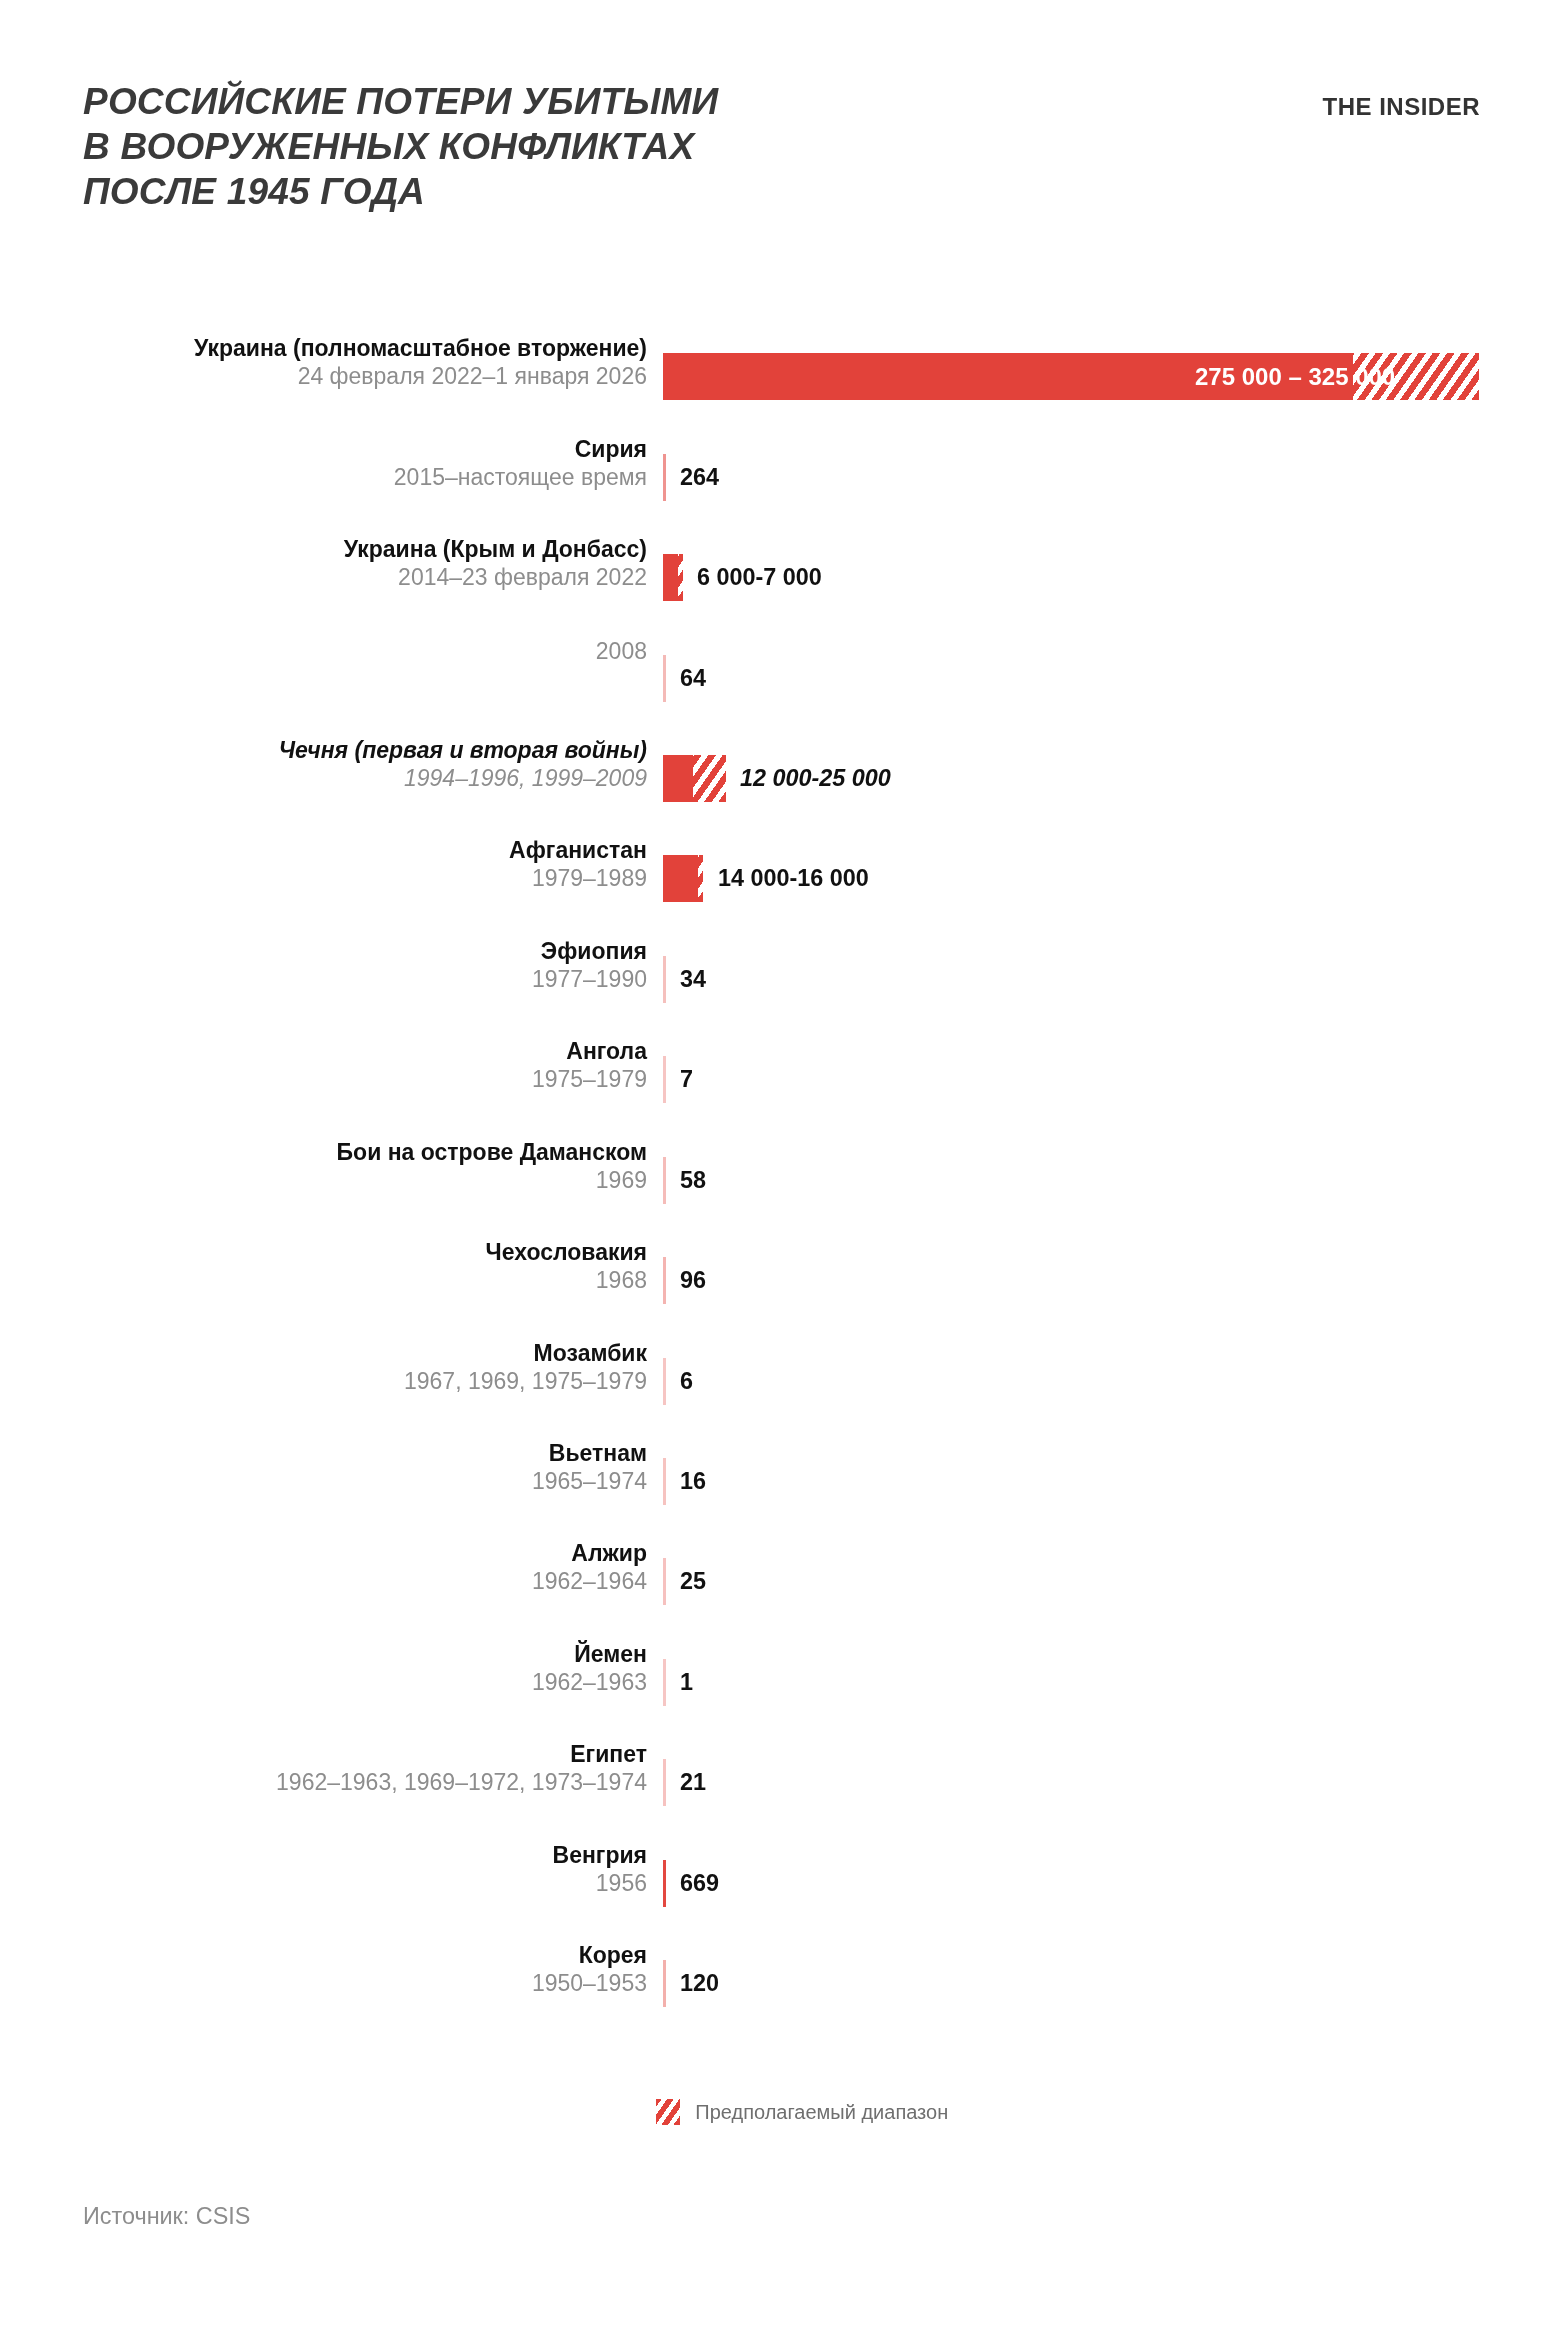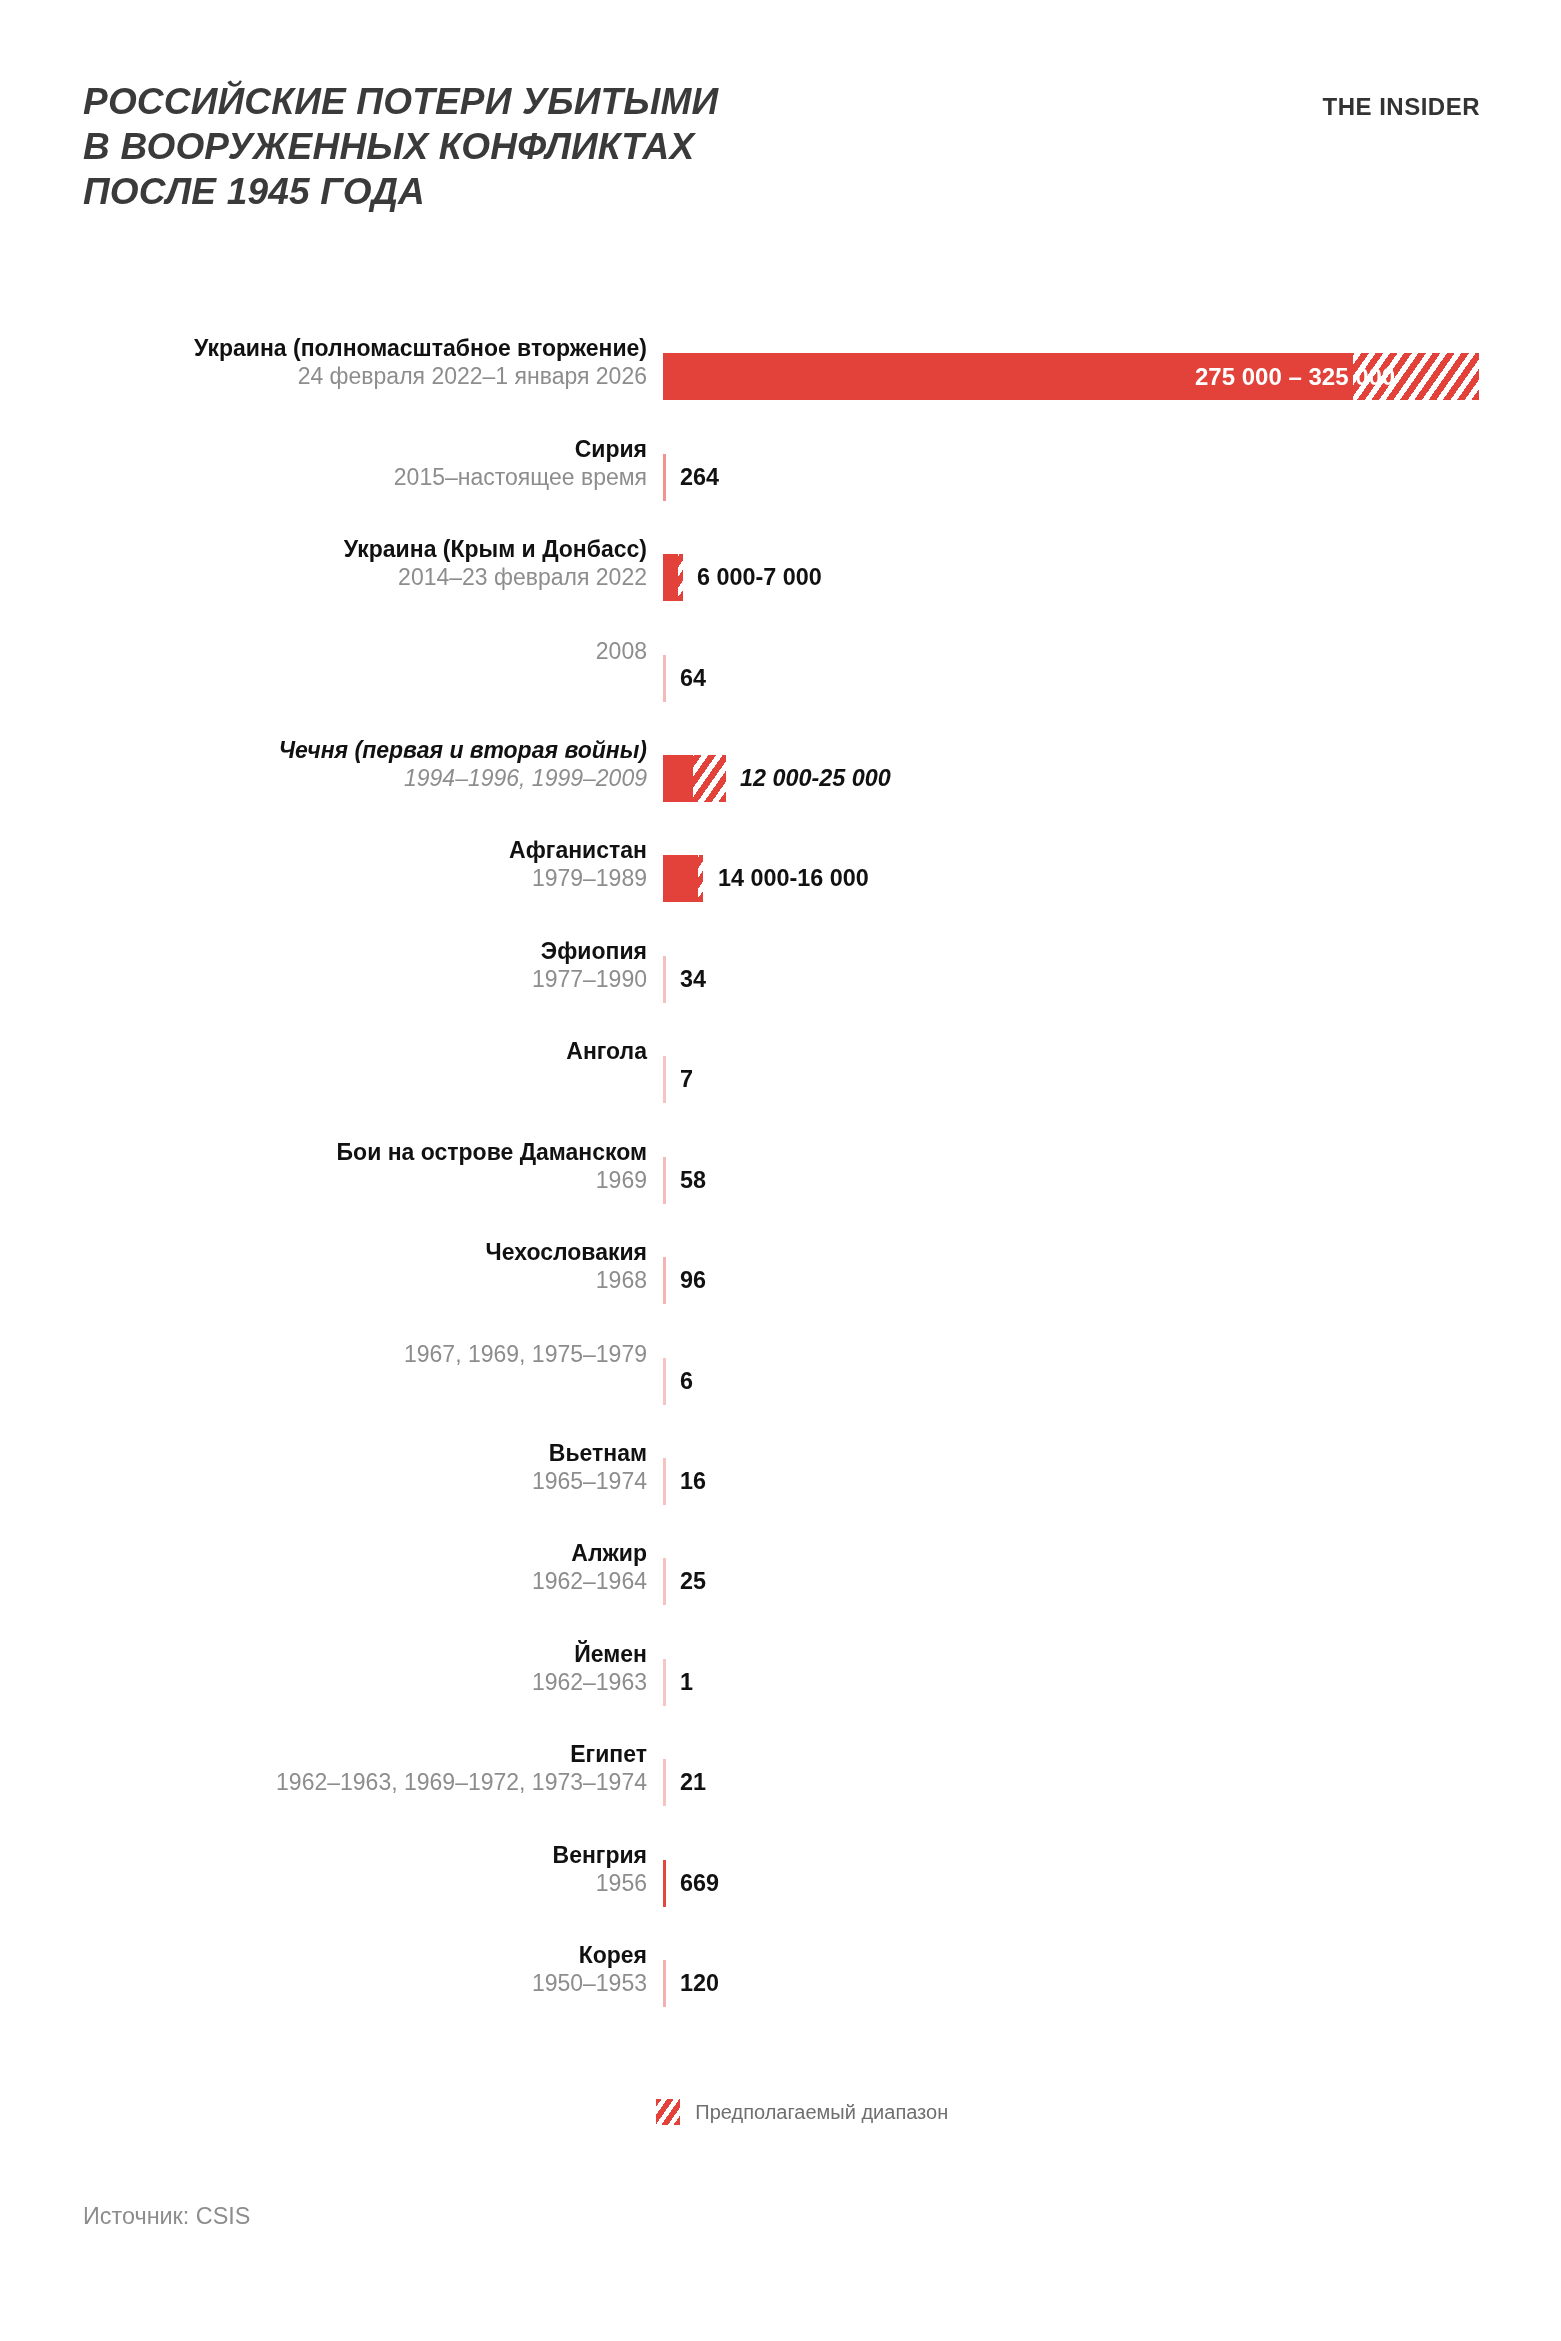--- a/index.html
+++ b/index.html
@@ -244,20 +244,21 @@
           <div class="lbl-period">1977–1990</div>
         </div>
         <div class="bar-wrap">
           <span class="bar" style="width: 2.7px; height: 47px; top: 18px; opacity: 0.334;"></span>
           <span class="value" style="top: 28px; left: 17px;">34</span>
         </div>
       </div>
       <div class="row" style="top: 1038px;">
         <div class="labels">
           <div class="lbl-name">Ангола</div>
+          <div class="lbl-period">1975–1979</div>
         </div>
         <div class="bar-wrap">
           <span class="bar" style="width: 2.7px; height: 47px; top: 18px; opacity: 0.307;"></span>
           <span class="value" style="top: 28px; left: 17px;">7</span>
         </div>
       </div>
       <div class="row" style="top: 1139px; padding-left: 37px;">
         <div class="labels">
           <div class="lbl-name">Бои на острове Даманском</div>
           <div class="lbl-period">1969</div>
@@ -272,20 +273,21 @@
           <div class="lbl-name">Чехословакия</div>
           <div class="lbl-period">1968</div>
         </div>
         <div class="bar-wrap">
           <span class="bar" style="width: 2.7px; height: 47px; top: 18px; opacity: 0.396;"></span>
           <span class="value" style="top: 28px; left: 17px;">96</span>
         </div>
       </div>
       <div class="row" style="top: 1340px;">
         <div class="labels">
+          <div class="lbl-name">Мозамбик</div>
           <div class="lbl-period">1967, 1969, 1975–1979</div>
         </div>
         <div class="bar-wrap">
           <span class="bar" style="width: 2.7px; height: 47px; top: 18px; opacity: 0.306;"></span>
           <span class="value" style="top: 28px; left: 17px;">6</span>
         </div>
       </div>
       <div class="row" style="top: 1440px;">
         <div class="labels">
           <div class="lbl-name">Вьетнам</div>

